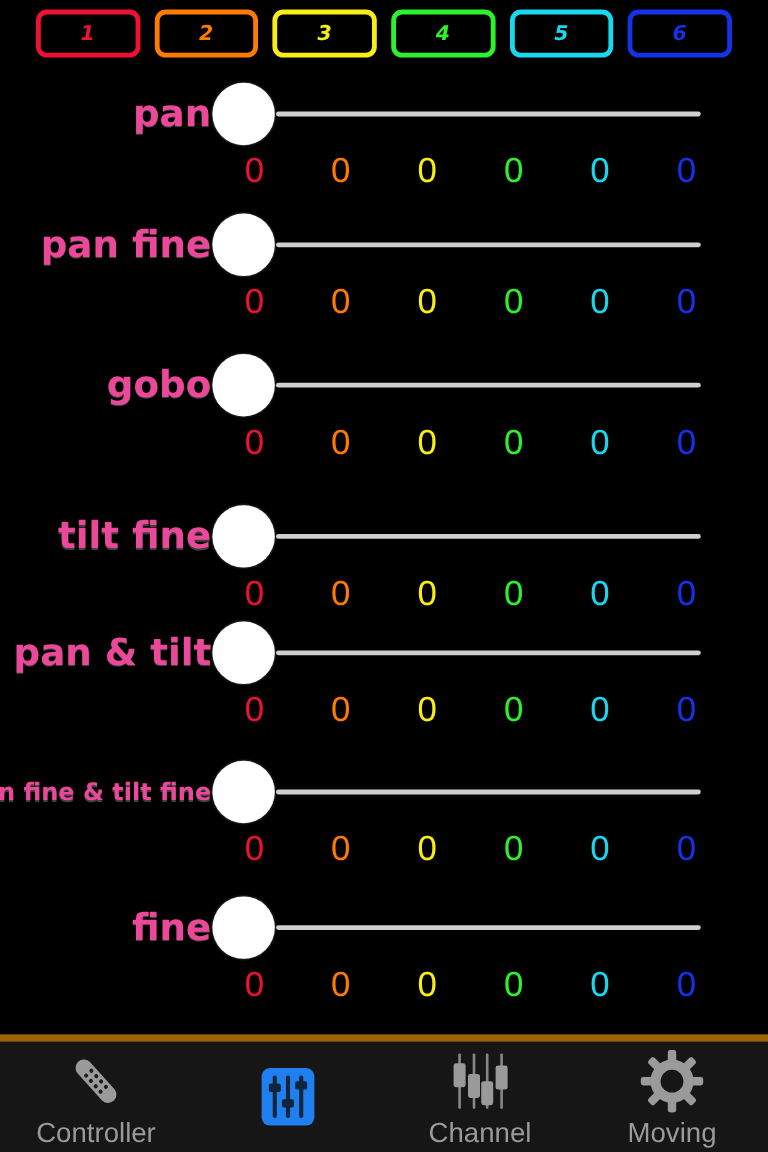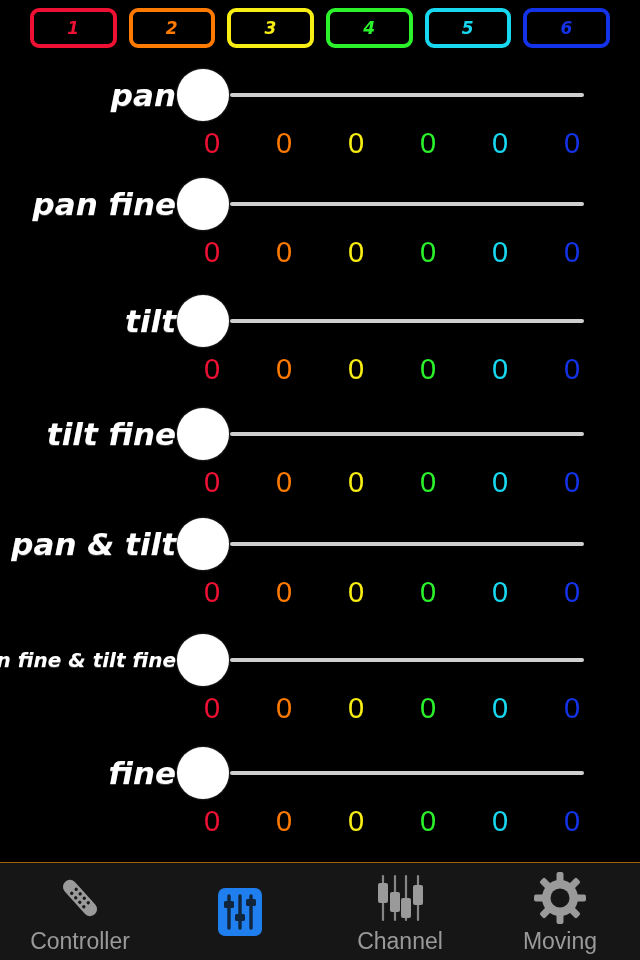--- a/index.html
+++ b/index.html
@@ -73,24 +73,23 @@
   }
   .row-label {
     position: absolute;
     left: 8px;
     top: 10px;
     width: 168px;
     height: 58px;
     display: flex;
     align-items: center;
     justify-content: flex-end;
-    color: #ffffff;
+    color: #ec4899;
     font-family: "DejaVu Sans", sans-serif;
     font-weight: bold;
-    font-style: italic;
     font-size: 31px;
     line-height: 1;
     white-space: nowrap;
     transform-origin: right center;
     text-shadow: 0 1px 0 rgba(255,255,255,0.25);
   }
   .row-label.sz-small {
     font-size: 20px;
   }
   .slider {
@@ -139,21 +138,21 @@
   }
 
   
   #tabbar {
     position: absolute;
     left: 0;
     bottom: 0;
     width: 640px;
     height: 98px;
     background: #161616;
-    border-top: 1px solid #a16207;
+    border-top: 6px solid #a16207;
     display: flex;
     box-sizing: border-box;
   }
   .tab {
     flex: 1 1 25%;
     display: flex;
     flex-direction: column;
     align-items: center;
     justify-content: center;
     gap: 4px;
@@ -227,35 +226,35 @@
         <div class="values">
           <div class="val" style="color: rgb(238, 17, 51);">0</div>
           <div class="val" style="color: rgb(255, 122, 0);">0</div>
           <div class="val" style="color: rgb(248, 238, 20);">0</div>
           <div class="val" style="color: rgb(43, 242, 43);">0</div>
           <div class="val" style="color: rgb(24, 216, 240);">0</div>
           <div class="val" style="color: rgb(20, 50, 232);">0</div>
         </div>
       </div>
       <div class="row" style="top: 226px;">
-        <div class="row-label">tilt</div>
-        <div class="slider">
-          <div class="slider-track"></div>
-          <div class="slider-knob" style="left: 1px;"></div>
-        </div>
-        <div class="values">
-          <div class="val" style="color: rgb(238, 17, 51);">0</div>
-          <div class="val" style="color: rgb(255, 122, 0);">0</div>
-          <div class="val" style="color: rgb(248, 238, 20);">0</div>
-          <div class="val" style="color: rgb(43, 242, 43);">0</div>
-          <div class="val" style="color: rgb(24, 216, 240);">0</div>
-          <div class="val" style="color: rgb(20, 50, 232);">0</div>
-        </div>
-      </div>
-      <div class="row" style="top: 339px;">
+        <div class="row-label">gobo</div>
+        <div class="slider">
+          <div class="slider-track"></div>
+          <div class="slider-knob" style="left: 1px;"></div>
+        </div>
+        <div class="values">
+          <div class="val" style="color: rgb(238, 17, 51);">0</div>
+          <div class="val" style="color: rgb(255, 122, 0);">0</div>
+          <div class="val" style="color: rgb(248, 238, 20);">0</div>
+          <div class="val" style="color: rgb(43, 242, 43);">0</div>
+          <div class="val" style="color: rgb(24, 216, 240);">0</div>
+          <div class="val" style="color: rgb(20, 50, 232);">0</div>
+        </div>
+      </div>
+      <div class="row" style="top: 352px;">
         <div class="row-label">tilt fine</div>
         <div class="slider">
           <div class="slider-track"></div>
           <div class="slider-knob" style="left: 1px;"></div>
         </div>
         <div class="values">
           <div class="val" style="color: rgb(238, 17, 51);">0</div>
           <div class="val" style="color: rgb(255, 122, 0);">0</div>
           <div class="val" style="color: rgb(248, 238, 20);">0</div>
           <div class="val" style="color: rgb(43, 242, 43);">0</div>

